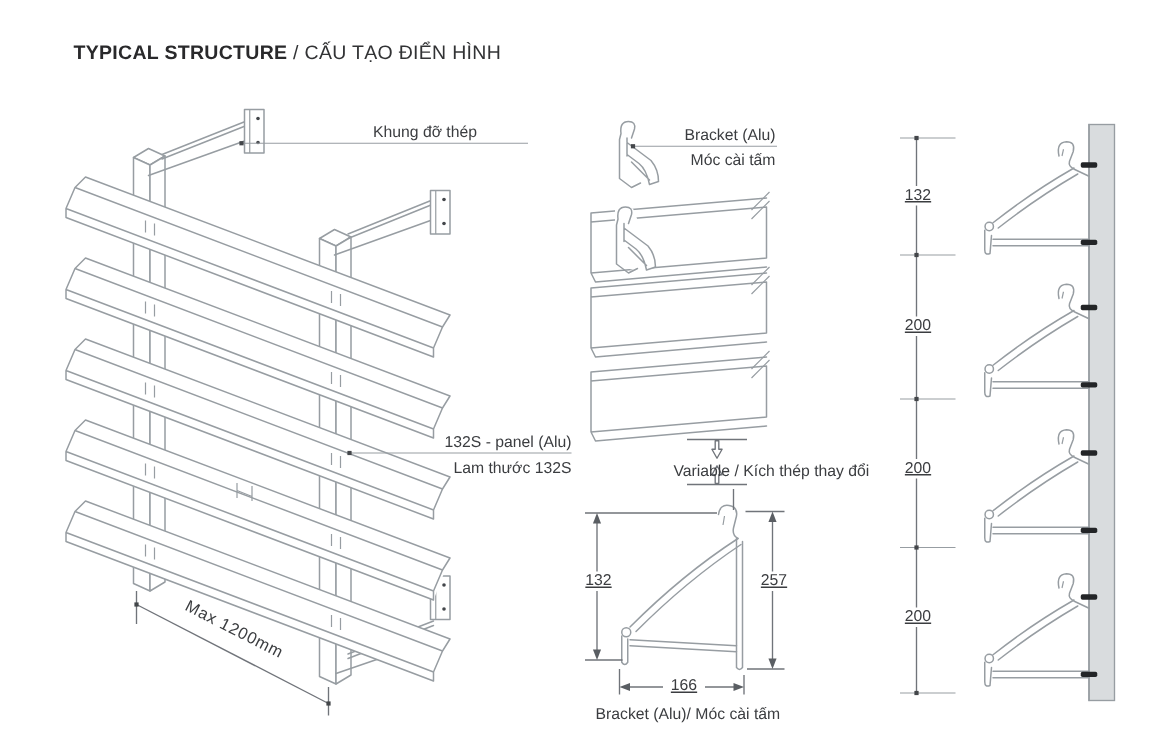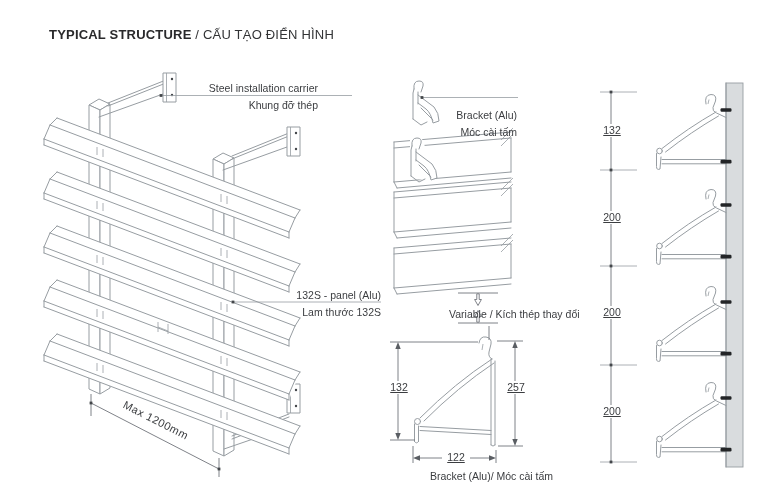--- a/index.html
+++ b/index.html
@@ -237,42 +237,41 @@
     <line class="thin" x1="233" y1="302" x2="381" y2="302"></line>
     <rect class="dt" x="231.6" y="300.6" width="2.8" height="2.8"></rect>
   </g>
 </svg>
 
 <div class="title">
   <span class="b">TYPICAL STRUCTURE</span><span> / </span><span>CẤU TẠO ĐIỂN HÌNH</span>
 </div>
 
 <div class="lbl r200" style="left:118px;top:80px;">
-  <div>Steel installation carrier</div>
   <div>Khung đỡ thép</div>
 </div>
 
-<div class="lbl r200" style="left:317px;top:82px;margin-top:25px;">
+<div class="lbl r200" style="left:317px;top:82px;">
   <div>Bracket (Alu)</div>
   <div>Móc cài tấm</div>
 </div>
 
 <div class="lbl r200" style="left:181px;top:287px;">
   <div>132S - panel (Alu)</div>
   <div>Lam thước 132S</div>
 </div>
 
 <div class="lbl" style="left:449px;top:306px;">Variable / Kích thép thay đổi</div>
 
-<div class="lbl" style="left:397px;top:468px;margin-left:33px;">Bracket (Alu)/ Móc cài tấm</div>
+<div class="lbl" style="left:397px;top:468px;">Bracket (Alu)/ Móc cài tấm</div>
 
 <div class="maxlab">Max 1200mm</div>
 
 <div class="dimlab" style="left:385px;top:381px;width:26px;">132</div>
 <div class="dimlab" style="left:502px;top:381px;width:26px;">257</div>
-<div class="dimlab" style="left:442px;top:451px;width:26px;">122</div>
+<div class="dimlab" style="left:442px;top:451px;width:26px;">166</div>
 
 <div class="dimlab" style="left:595px;top:124px;width:32px;">132</div>
 <div class="dimlab" style="left:595px;top:211px;width:32px;">200</div>
 <div class="dimlab" style="left:595px;top:306px;width:32px;">200</div>
 <div class="dimlab" style="left:595px;top:405px;width:32px;">200</div>
 
 </div>
 
 </body></html>

